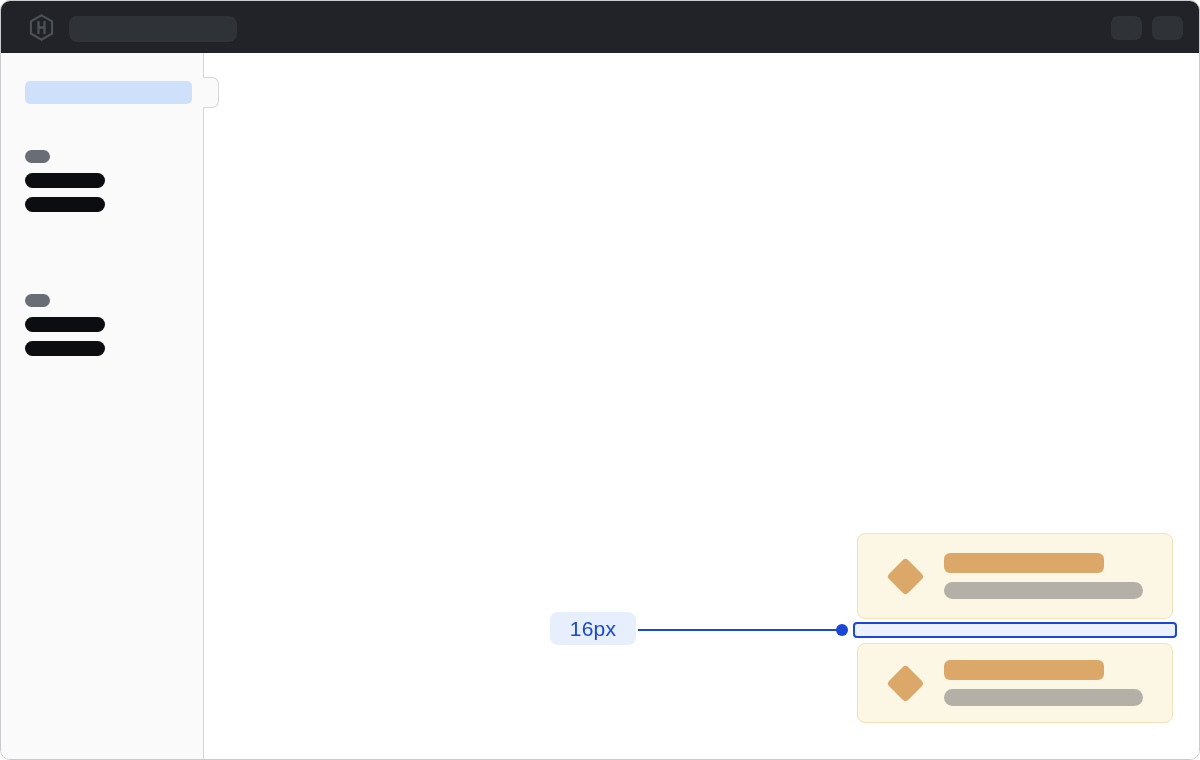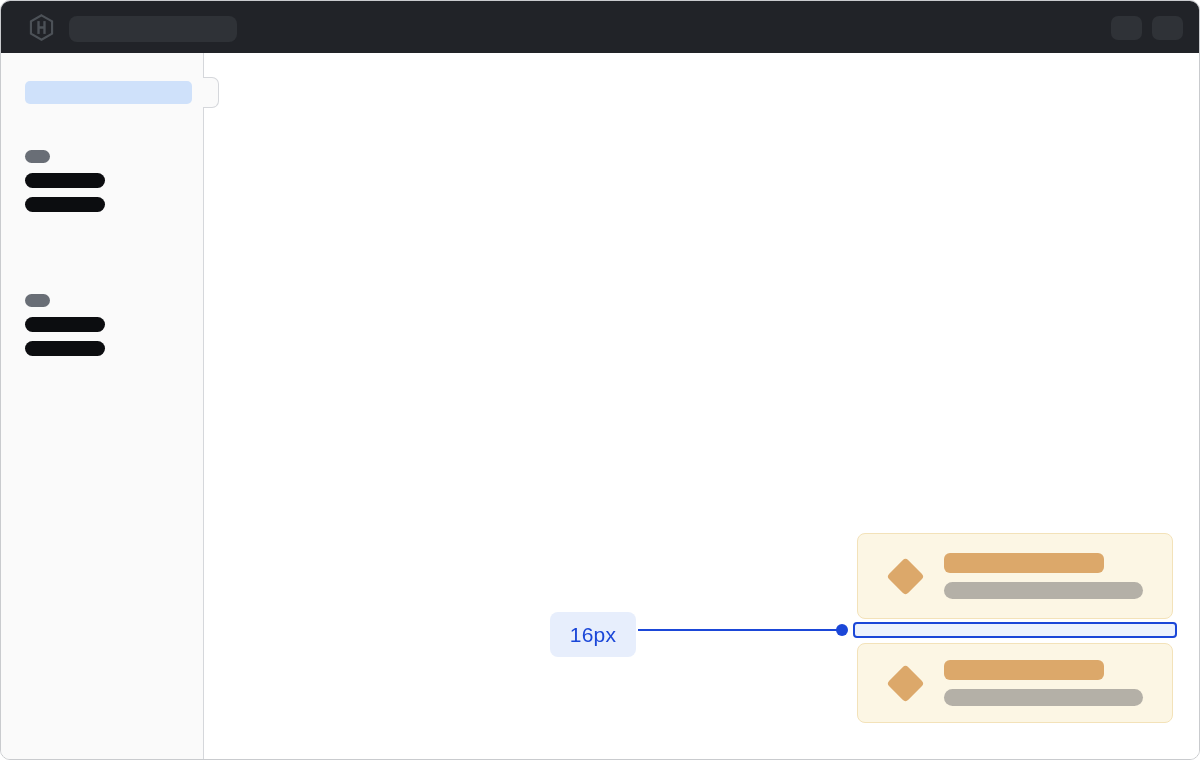--- a/index.html
+++ b/index.html
@@ -78,21 +78,21 @@
   }
   .annot-line{
     position:absolute;left:637px;top:628px;width:200px;height:2px;
     background:var(--annotation_blue,#1b47d8);
   }
   .annot-dot{
     position:absolute;left:835px;top:623px;width:12px;height:12px;border-radius:50%;
     background:var(--annotation_blue,#1b47d8);z-index:5;
   }
   .annot-label{
-    position:absolute;left:549px;top:611px;width:86px;height:45px;
+    position:absolute;left:549px;top:611px;width:86px;height:33px;
     border-radius:8px;background:var(--annotation_pill_bg,#e7eefc);
     color:var(--annotation_blue,#1b47d8);
     display:flex;align-items:center;justify-content:center;
     font-size:21px;font-weight:500;letter-spacing:.2px;
   }
 </style>
 </head>
 <body>
 
 <div class="window">

